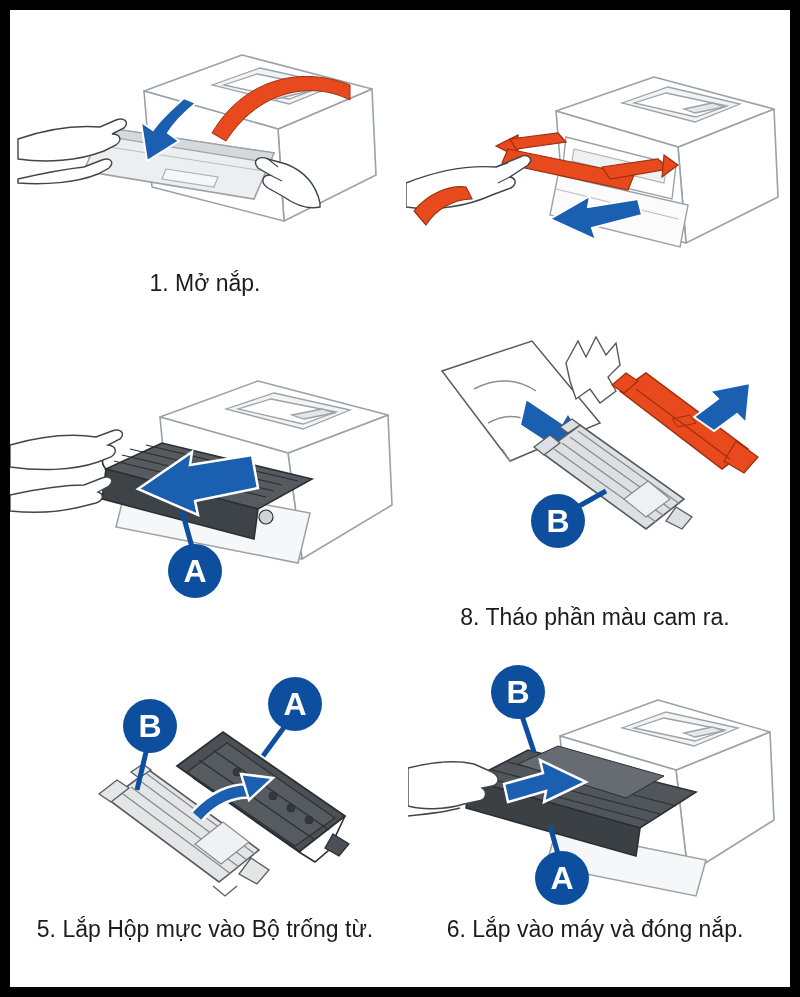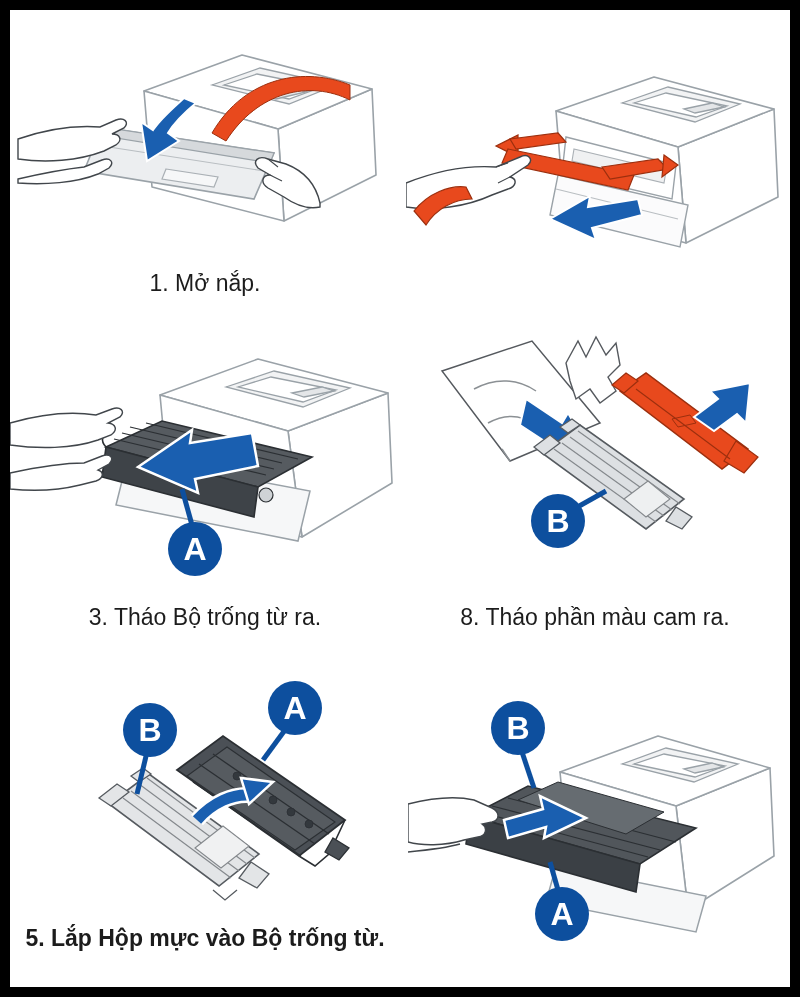--- a/index.html
+++ b/index.html
@@ -12,21 +12,21 @@
     font-family:"Liberation Sans", sans-serif;
   }
   .cell{display:flex;flex-direction:column;align-items:center;justify-content:flex-end;overflow:hidden;}
   .illus{flex:1;display:flex;align-items:center;justify-content:center;width:100%;}
   .caption{
     text-align:center;font-size:23px;color:#1c1c1c;line-height:1.15;
     white-space:nowrap;
   }
   .cap-r1{padding-bottom:12px;}
   .cap-r2{padding-bottom:18px;}
-  .cap-r3{padding-bottom:36px;font-weight:bold;}
+  .cap-r3{padding-bottom:45px;}
   svg{display:block;}
   .badge-letter{font-family:"Liberation Sans",sans-serif;font-weight:bold;fill:#fff;}
 </style>
 </head>
 <body>
 
 <div class="page">
 
   <div class="cell">
     <div class="illus">
@@ -146,21 +146,20 @@
           <path d="M0,146 C28,140 54,136 74,136 L92,129 C100,126 105,131 99,137 L88,143 C94,145 94,151 86,154 L70,158 C46,164 20,164 0,162 Z"></path>
         </g>
 
         <g>
           <path d="M172,162 L182,198" stroke="#0d4f9e" stroke-width="5" fill="none"></path>
           <circle cx="185" cy="222" r="27" fill="#0d4f9e"></circle>
           <text class="badge-letter" x="185" y="233" font-size="32" text-anchor="middle">A</text>
         </g>
       </svg>
     </div>
-    <div class="caption cap-r2">3. Tháo Bộ trống từ ra.</div>
   </div>
 
   <div class="cell">
     <div class="illus">
       <svg width="362" height="250" viewBox="0 0 362 250">
 
         <g fill="#ffffff" stroke="#55595e" stroke-width="1.5">
           <path d="M28,40 L118,10 L186,92 L96,130 Z"></path>
           <path d="M60,58 C82,46 104,48 122,60" fill="none" stroke="#8b9094"></path>
           <path d="M74,92 C92,82 108,84 122,94" fill="none" stroke="#8b9094"></path>
@@ -297,15 +296,16 @@
           <text class="badge-letter" x="110" y="55" font-size="32" text-anchor="middle">B</text>
         </g>
 
         <g>
           <path d="M150,206 L142,178" stroke="#0d4f9e" stroke-width="5" fill="none"></path>
           <circle cx="154" cy="230" r="27" fill="#0d4f9e"></circle>
           <text class="badge-letter" x="154" y="241" font-size="32" text-anchor="middle">A</text>
         </g>
       </svg>
     </div>
+    <div class="caption cap-r3">6. Lắp vào máy và đóng nắp.</div>
   </div>
 
 </div>
 
 </body></html>

